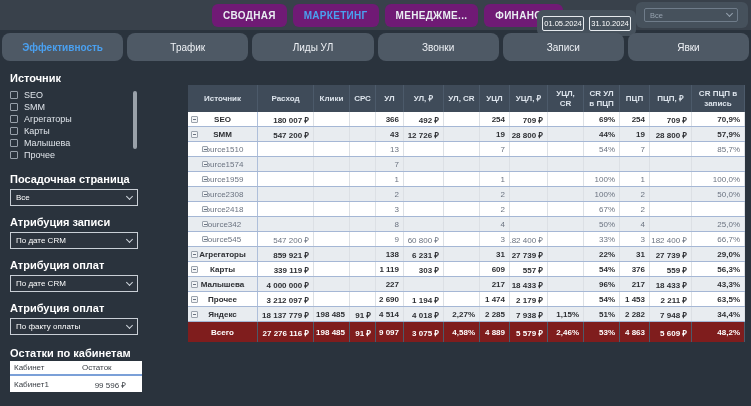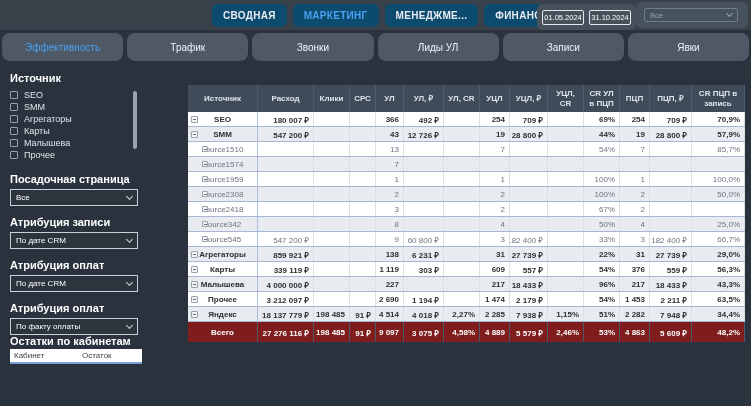--- a/index.html
+++ b/index.html
@@ -7,27 +7,27 @@
   body {
     background:#2a333d;
     font-family:"Liberation Sans", sans-serif;
     position:relative;
     color:#e9edf2;
   }
   
   .topbar { position:absolute; top:0; left:0; width:751px; height:30px; background:#39414b; }
   .topnav { position:absolute; left:212px; top:0; height:30px; display:flex; align-items:center; gap:6px; }
   .nav-btn {
-    background:#0c4a6e; border-radius:6px; padding:6px 11px;
+    background:#701a75; border-radius:6px; padding:6px 11px;
     font-size:10px; font-weight:bold; color:#e9edf2; letter-spacing:.3px;
     white-space:nowrap; cursor:default;
   }
   .nav-btn.active { color:#4aa0f0; }
   .date-panel {
-    position:absolute; left:537px; top:4px; height:26px; background:#46515c;
+    position:absolute; left:537px; top:10px; height:26px; background:#46515c;
     border-radius:6px; display:flex; align-items:center; gap:5px; padding:0 5px;
   }
   .date-box {
     width:42px; height:15px; border:1px solid #e6eaee; border-radius:2px;
     font-size:7.5px; color:#fff; display:flex; align-items:center; justify-content:center;
     background:transparent;
   }
   .filter-panel {
     position:absolute; left:636px; top:2px; width:112px; height:26px;
     background:#46515c; border-radius:6px;
@@ -38,37 +38,37 @@
     justify-content:space-between; padding:0 5px; font-size:7.5px; color:#96a2af;
   }
   .chev { width:5px; height:5px; border-right:1px solid #96a2af; border-bottom:1px solid #96a2af;
     transform:rotate(45deg); margin-top:-3px; }
   
   .tabs { position:absolute; top:32px; left:0; width:751px; height:30px; display:flex; gap:4px; padding:1px 2px; }
   .tab {
     flex:1; background:#4e5965; border-radius:8px; display:flex; align-items:center;
     justify-content:center; font-size:10px; color:#eef1f5; cursor:default;
   }
-  .tab.active { color:#4aa0f0; font-weight:normal; }
+  .tab.active { color:#4aa0f0; font-weight:bold; }
   
   .sidebar { position:absolute; top:64px; left:0; width:186px; height:342px; padding:8px 0 0 10px; }
   .sb-title { font-size:11px; font-weight:bold; color:#fff; margin-bottom:5px; }
   .chk-list { position:relative; width:140px; margin-bottom:12px; }
   .chk-row { display:flex; align-items:center; gap:6px; height:12px; }
   .chk-box { width:8px; height:8px; border:1px solid #97a0aa; border-radius:1px; flex:0 0 auto; }
   .chk-label { font-size:9px; color:#dfe4ea; }
   .chk-scroll { position:absolute; left:123px; top:2px; width:4px; height:58px; background:#99a1a9; border-radius:2px; }
   .sb-label { font-size:11px; font-weight:bold; color:#fff; margin:10px 0 4px 0; }
   .sb-select {
     width:128px; height:17px; background:#2c343e; border:1px solid #c9cfd6;
     display:flex; align-items:center; justify-content:space-between;
     padding:0 5px; font-size:8px; color:#fff;
   }
   .sb-select .chev { border-color:#cfd5dc; }
-  .balances { margin-top:0; }
+  .balances { margin-top:12px; }
   .bal-table { width:132px; background:#fff; font-size:8px; color:#3a3f45; border-collapse:collapse; margin-top:2px; }
   .bal-table .hrow { display:flex; height:15px; align-items:center; border-bottom:2px solid #7ba0d8; }
   .bal-table .drow { display:flex; height:16px; align-items:center; }
   .bal-c1 { width:72px; padding-left:4px; }
   .bal-c2 { width:60px; padding-right:16px; }
   .bal-table .drow .bal-c2 { text-align:right; }
   
   .tablewrap { position:absolute; top:85px; left:188px; width:557px; }
   .grid-row { display:grid; grid-template-columns:70px 56px 36px 26px 28px 40px 36px 30px 38px 36px 36px 30px 42px 53px; }
   .thead { background:#3f4b59; color:#dde4ec; font-size:8px; font-weight:bold; }
@@ -117,22 +117,22 @@
     <div class="filter-select">
       <span>Все</span>
       <span class="chev"></span>
     </div>
   </div>
 </div>
 
 <div class="tabs">
     <div class="tab active">Эффективность</div>
     <div class="tab">Трафик</div>
+    <div class="tab">Лиды УЛ</div>
     <div class="tab">Звонки</div>
-    <div class="tab">Лиды УЛ</div>
     <div class="tab">Записи</div>
     <div class="tab">Явки</div>
   </div>
 
 <div class="sidebar">
   <div class="sb-title">Источник</div>
   <div class="chk-list">
     <div id="chk-items">
         <div class="chk-row">
           <div class="chk-box"></div>
@@ -186,20 +186,26 @@
       <span class="chev"></span>
   </div>
 
   <div class="balances">
     <div class="sb-title" style="margin-bottom:2px;">Остатки по кабинетам</div>
     <div class="bal-table">
       <div class="hrow">
         <div class="bal-c1">Кабинет</div>
         <div class="bal-c2">Остаток</div>
       </div>
+      <div id="bal-rows">
+          <div class="drow">
+            <div class="bal-c1">Кабинет1</div>
+            <div class="bal-c2">99 596 ₽</div>
+          </div>
+        </div>
     </div>
   </div>
 </div>
 
 <div class="tablewrap">
   <div class="grid-row thead" id="thead">
       <div>Источник</div>
       <div>Расход</div>
       <div>Клики</div>
       <div>СРС</div>

